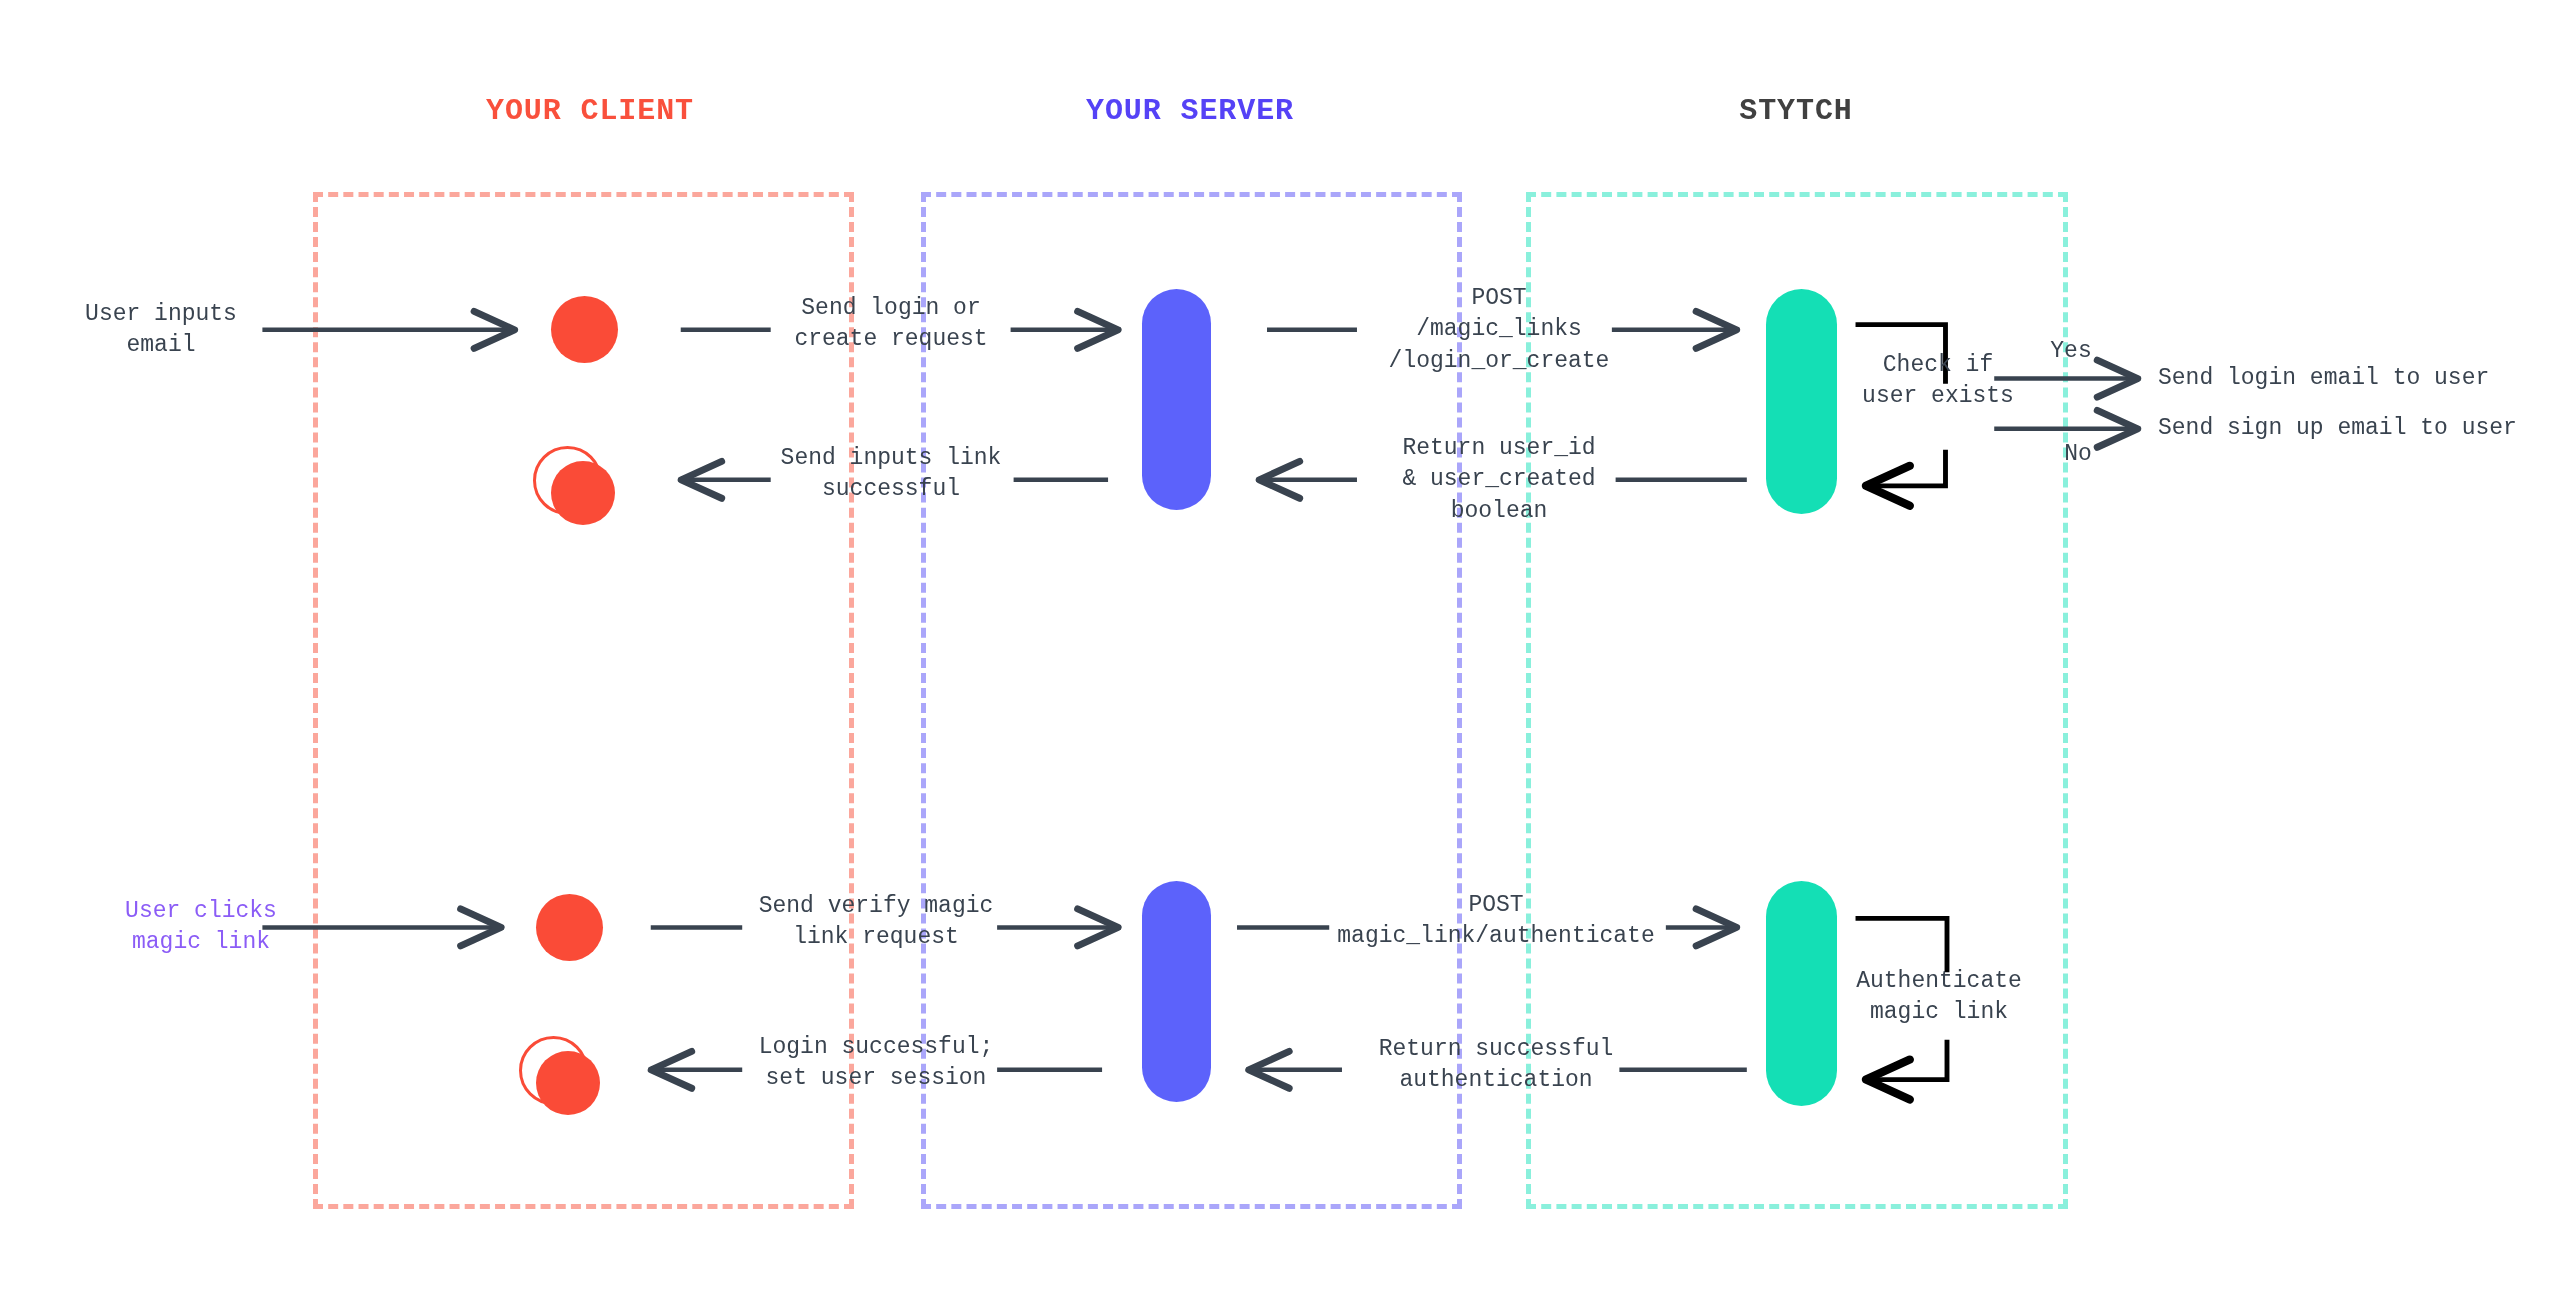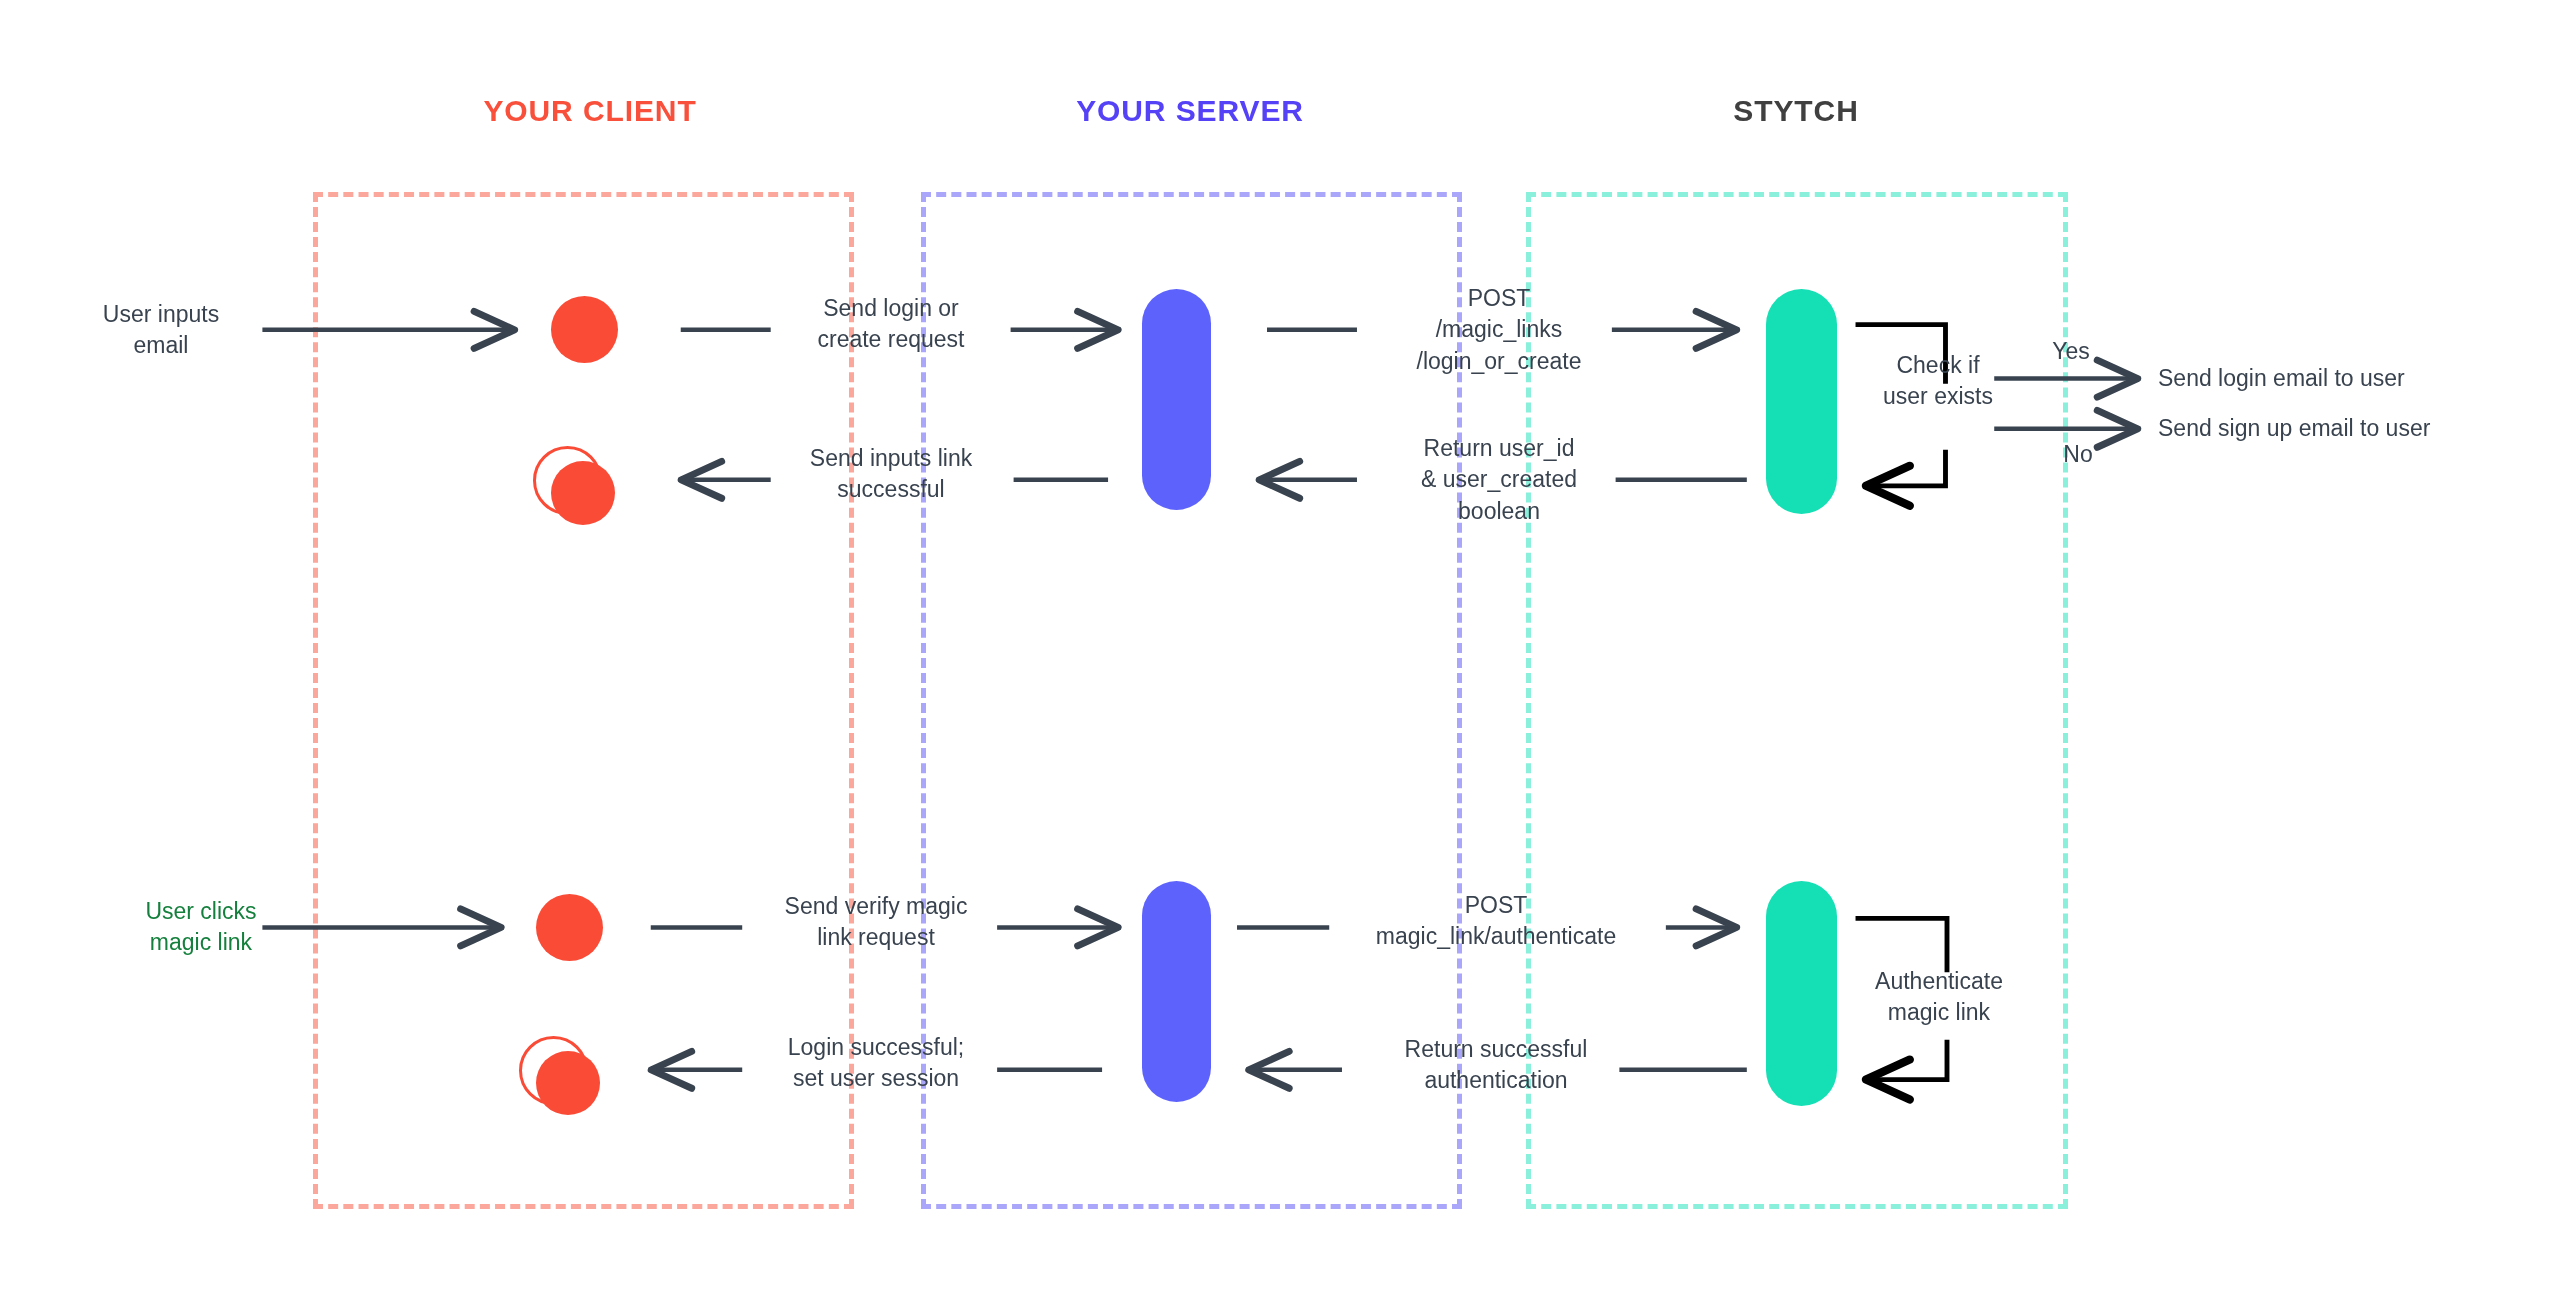--- a/index.html
+++ b/index.html
@@ -6,20 +6,21 @@
   body{
     font-family:"Liberation Sans", sans-serif;
     -webkit-font-smoothing:antialiased;
   }
   #stage{
     position:relative;
     width:2576px;
     height:1297px;
     background:#ffffff;
     overflow:hidden;
+    font-family:Liberation Mono, monospace;
   }
 
   
   .col-header{
     position:absolute;
     font-weight:bold;
     font-size:30px;
     letter-spacing:0.9px;
     white-space:nowrap;
     text-align:center;
@@ -187,21 +188,21 @@
 
   <div class="lbl left-al" style="left: 2158px; top: 429px; color: rgb(57, 67, 79);">Send sign up email to user</div>
 
   <div class="lbl" style="left: 1499px; top: 480px; color: rgb(57, 67, 79);">Return user_id
 &amp; user_created
 boolean</div>
 
   <div class="lbl" style="left: 891px; top: 474px; color: rgb(57, 67, 79);">Send inputs link
 successful</div>
 
-  <div class="lbl" style="left: 201px; top: 927px; color: #15803d;">User clicks
+  <div class="lbl" style="left: 201px; top: 927px; color: #8b5cf6;">User clicks
 magic link</div>
 
   <div class="lbl" style="left: 876px; top: 922px; color: rgb(57, 67, 79);">Send verify magic
 link request</div>
 
   <div class="lbl" style="left: 1496px; top: 921px; color: rgb(57, 67, 79);">POST
 magic_link/authenticate</div>
 
   <div class="lbl" style="left: 1939px; top: 997px; color: rgb(57, 67, 79);">Authenticate
 magic link</div>

